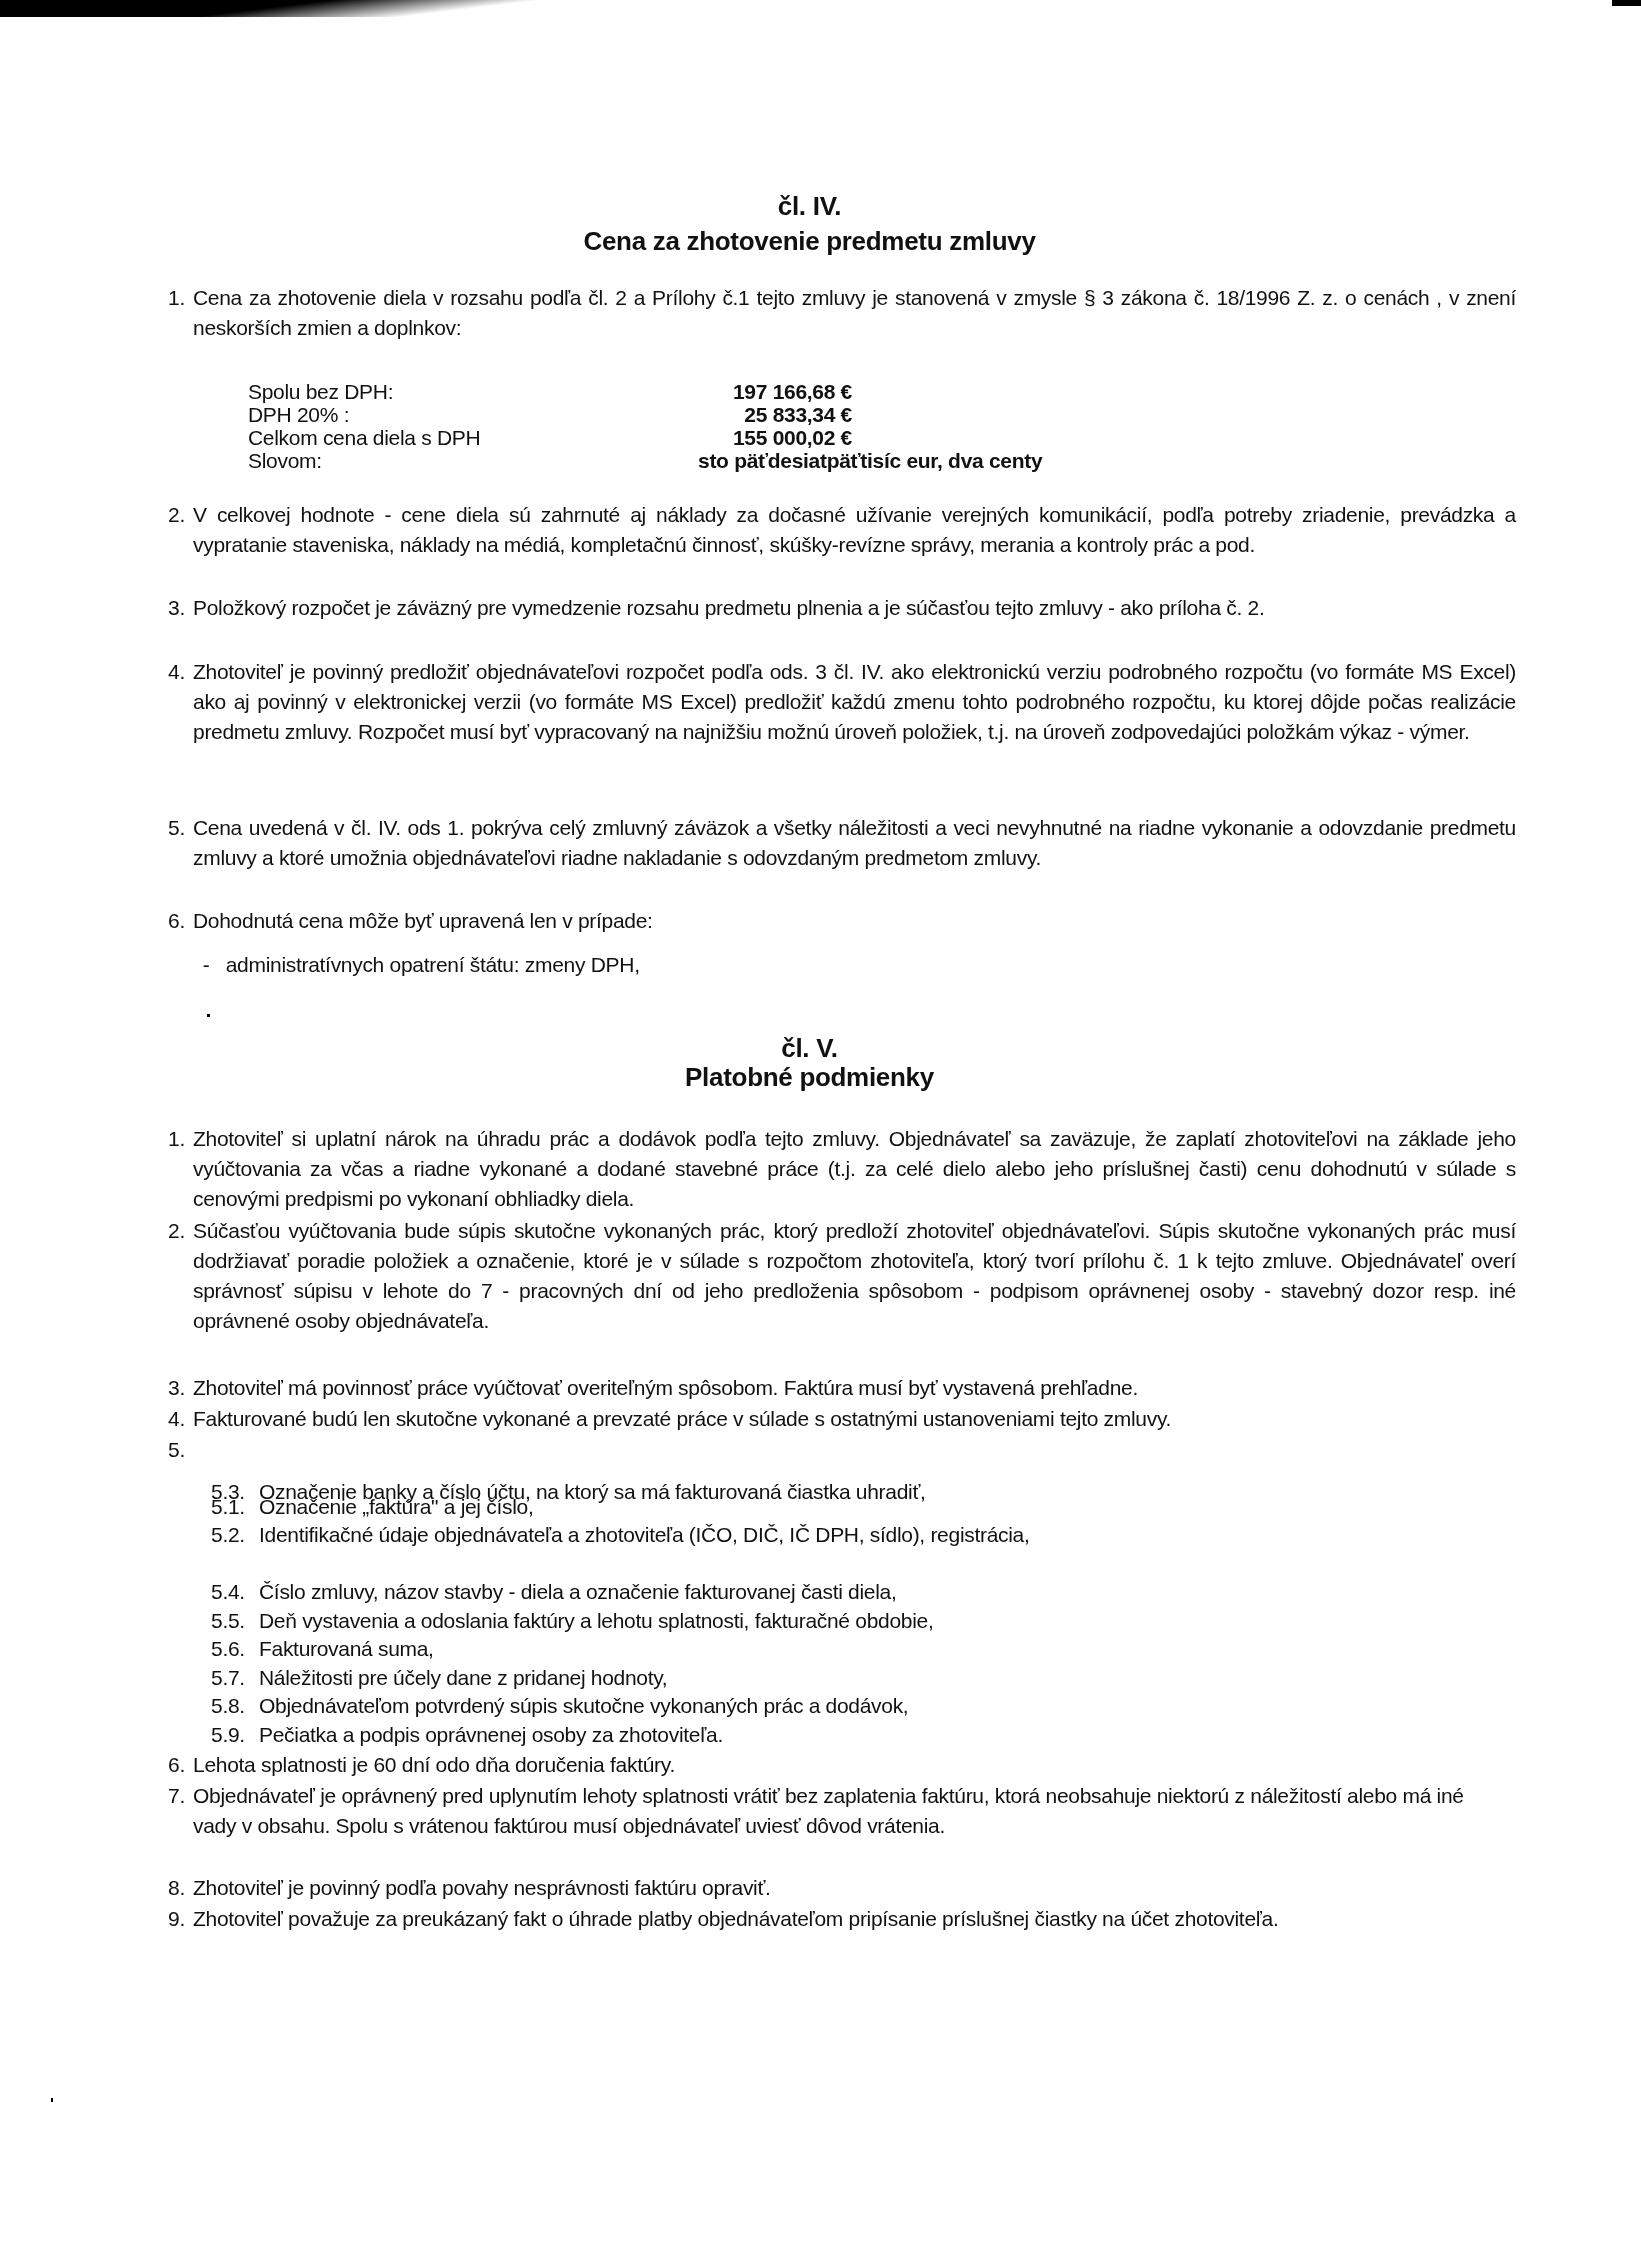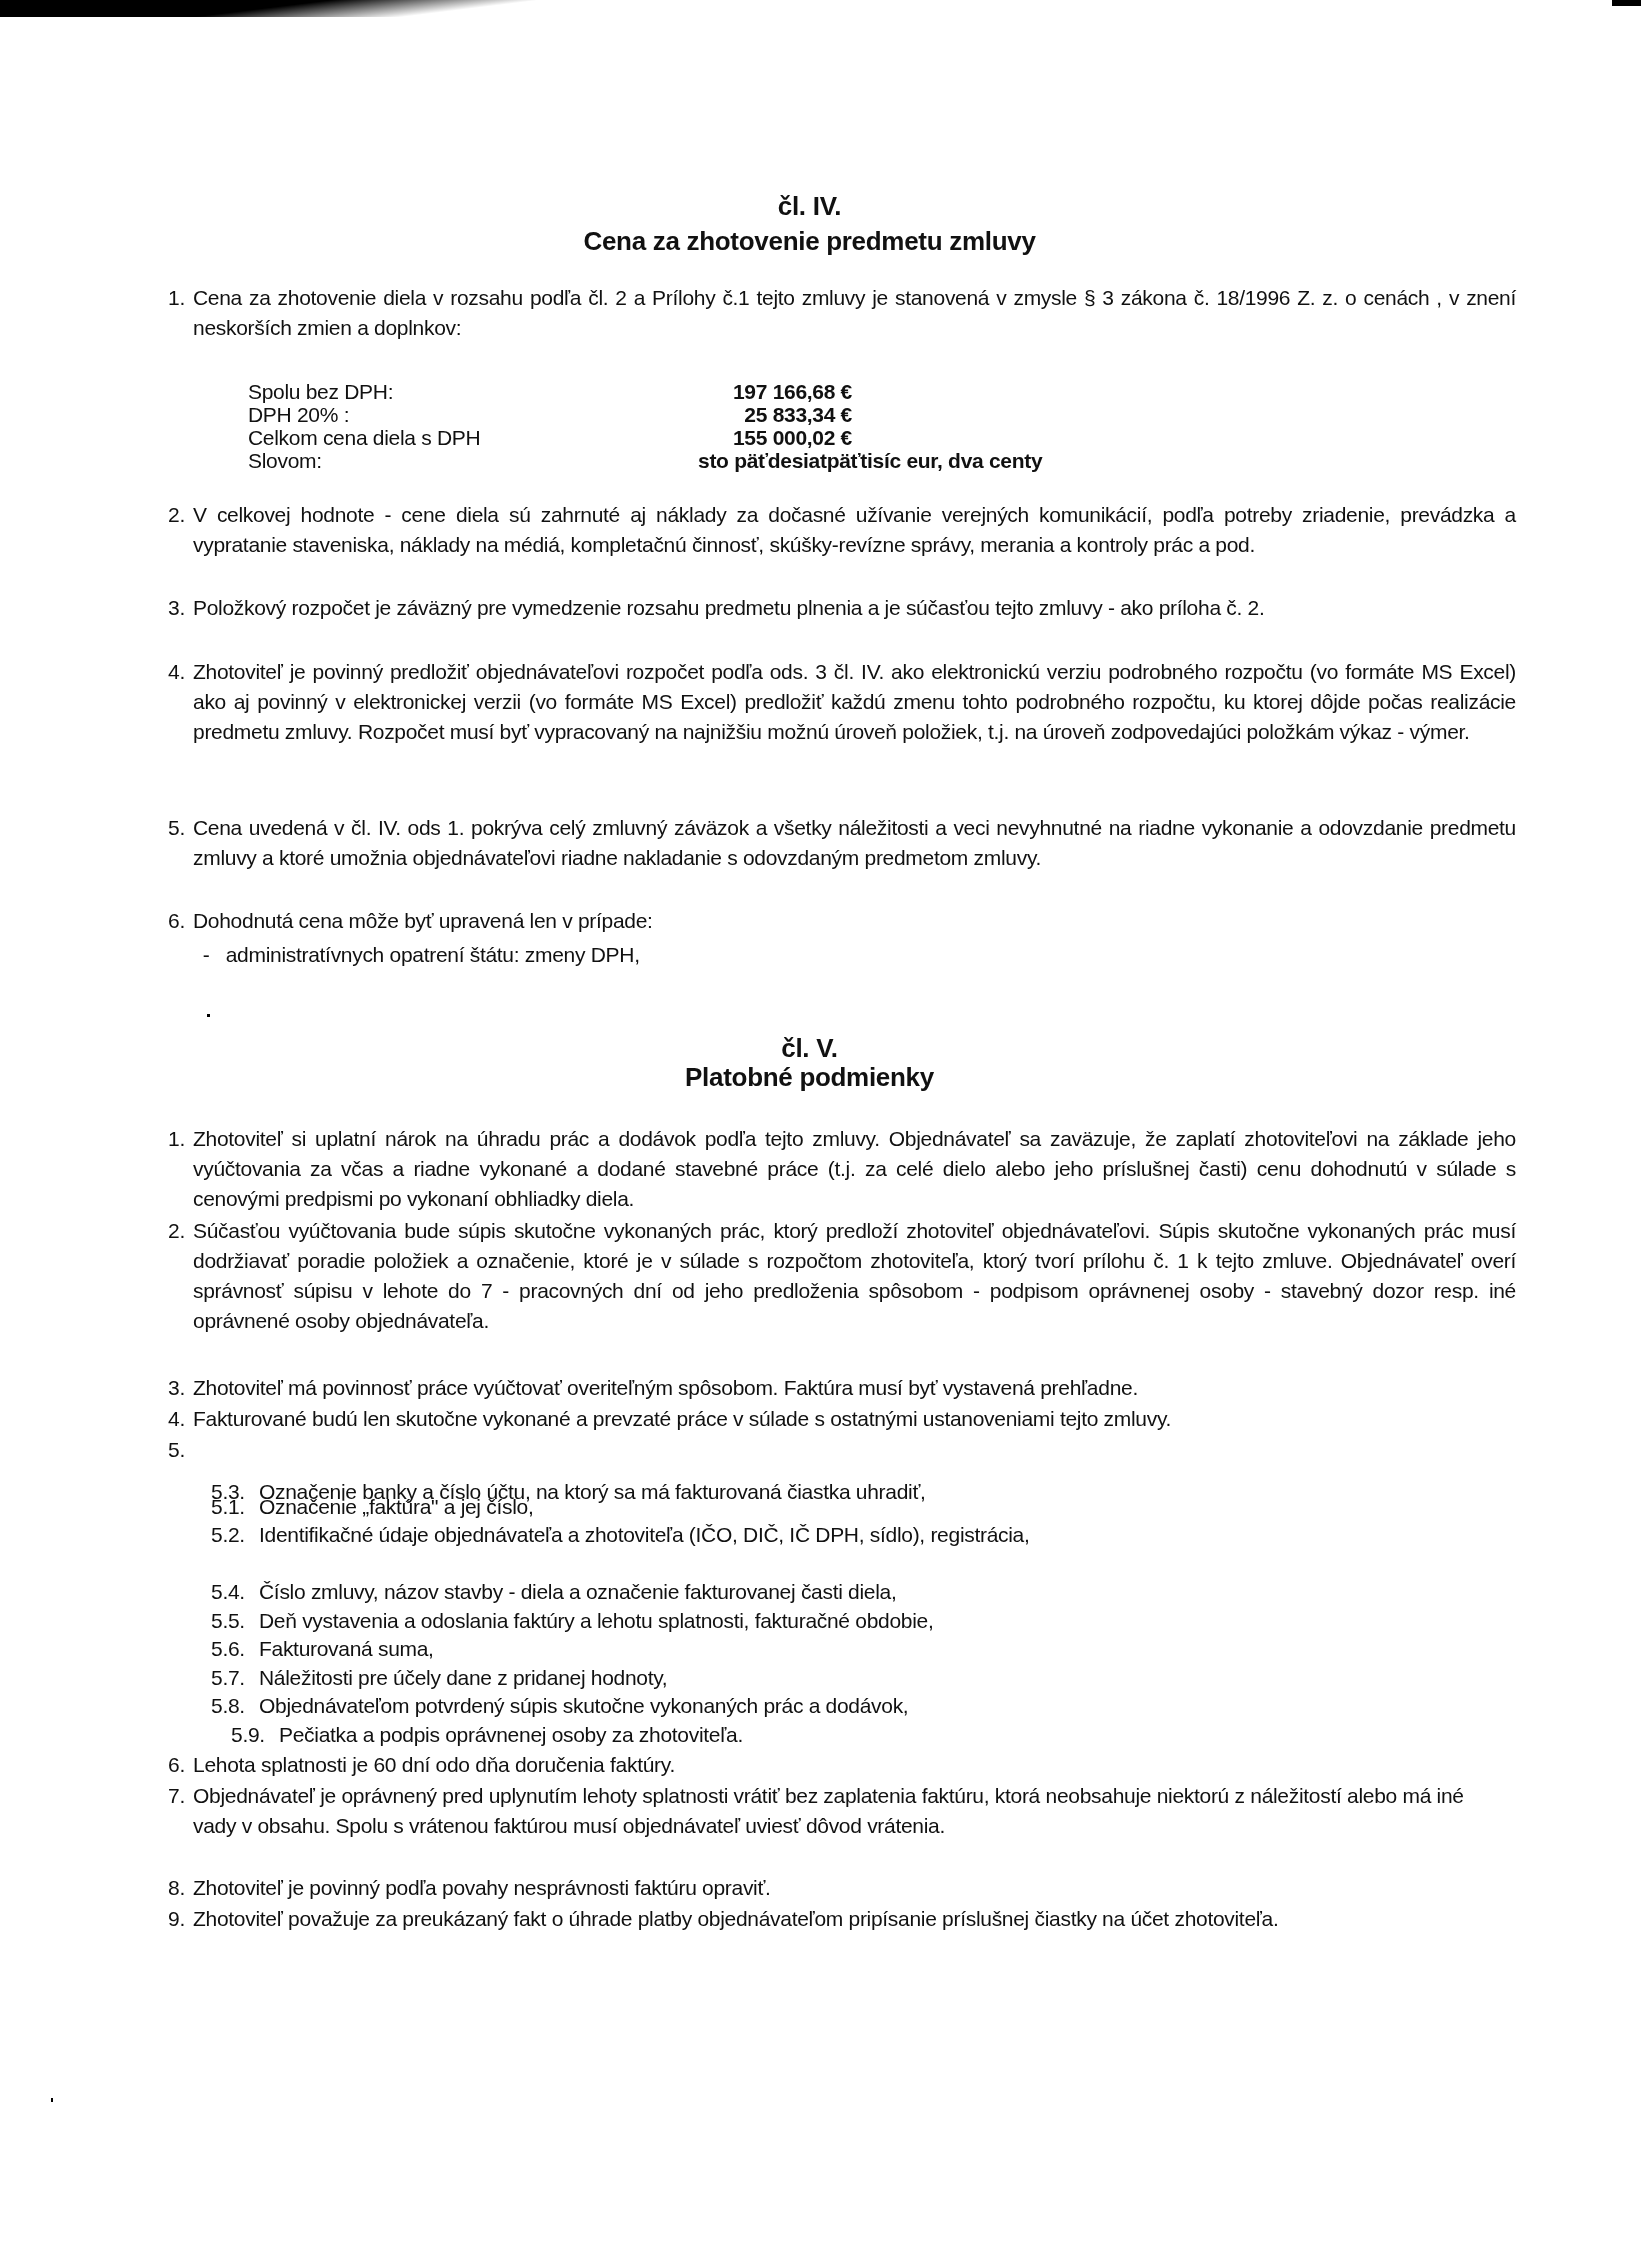--- a/index.html
+++ b/index.html
@@ -21,21 +21,21 @@
   .para .num { position: absolute; left: -25px; top: 0; }
   .para.justify { text-align: justify; text-align-last: left; }
 
   .price-table { position: absolute; left: 248px; top: 380px; font-size: 21px; line-height: 23px; letter-spacing: -0.3px; }
   .price-row { position: relative; height: 23px; }
   .price-label { position: absolute; left: 0; white-space: nowrap; }
   .price-value { position: absolute; left: 450px; width: 174px; white-space: nowrap; }
   .price-value.num { text-align: right; width: 154px; left: 450px; }
   .price-value.bold { font-weight: bold; }
 
-  .dash-list { margin: 4px; padding: 0; list-style: none; }
+  .dash-list { margin: 14px; padding: 0; list-style: none; }
   .dash-list li { position: relative; padding-left: 23px; }
   .dash-list li::before { content: "-"; position: absolute; left: 0; }
 
   .sub-item { position: absolute; left: 211px; font-size: 21px; line-height: 28px; letter-spacing: -0.3px; white-space: nowrap; }
   .sub-item .snum { display: inline-block; width: 48px; }
 
   .speck { position: absolute; background: #000; }
 </style>
 </head>
 <body>
@@ -131,21 +131,21 @@
 
   <div>
     <div class="sub-item" style="top:1493px;"><span class="snum">5.1.</span><span>Označenie „faktúra" a jej číslo,</span></div>
     <div class="sub-item" style="top:1521px;"><span class="snum">5.2.</span><span>Identifikačné údaje objednávateľa a zhotoviteľa (IČO, DIČ, IČ DPH, sídlo), registrácia,</span></div>
     <div class="sub-item" style="top:1478px;"><span class="snum">5.3.</span><span>Označenie banky a číslo účtu, na ktorý sa má fakturovaná čiastka uhradiť,</span></div>
     <div class="sub-item" style="top:1578px;"><span class="snum">5.4.</span><span>Číslo zmluvy, názov stavby - diela a označenie fakturovanej časti diela,</span></div>
     <div class="sub-item" style="top:1607px;"><span class="snum">5.5.</span><span>Deň vystavenia a odoslania faktúry a lehotu splatnosti, fakturačné obdobie,</span></div>
     <div class="sub-item" style="top:1635px;"><span class="snum">5.6.</span><span>Fakturovaná suma,</span></div>
     <div class="sub-item" style="top:1664px;"><span class="snum">5.7.</span><span>Náležitosti pre účely dane z pridanej hodnoty,</span></div>
     <div class="sub-item" style="top:1692px;"><span class="snum">5.8.</span><span>Objednávateľom potvrdený súpis skutočne vykonaných prác a dodávok,</span></div>
-    <div class="sub-item" style="top:1721px;margin-left:20px;"><span class="snum">5.9.</span><span>Pečiatka a podpis oprávnenej osoby za zhotoviteľa.</span></div>
+    <div class="sub-item" style="top:1721px;"><span class="snum">5.9.</span><span>Pečiatka a podpis oprávnenej osoby za zhotoviteľa.</span></div>
   </div>
 
   <div class="para" style="top:1750px;">
     <span class="num">6.</span>
     <span>Lehota splatnosti je 60 dní odo dňa doručenia faktúry.</span>
   </div>
 
   <div class="para" style="top:1781px; width:1274px;">
     <span class="num">7.</span>
     <span>Objednávateľ je oprávnený pred uplynutím lehoty splatnosti vrátiť bez zaplatenia faktúru, ktorá neobsahuje niektorú z náležitostí alebo má iné vady v obsahu. Spolu s vrátenou faktúrou musí objednávateľ uviesť dôvod vrátenia.</span>

